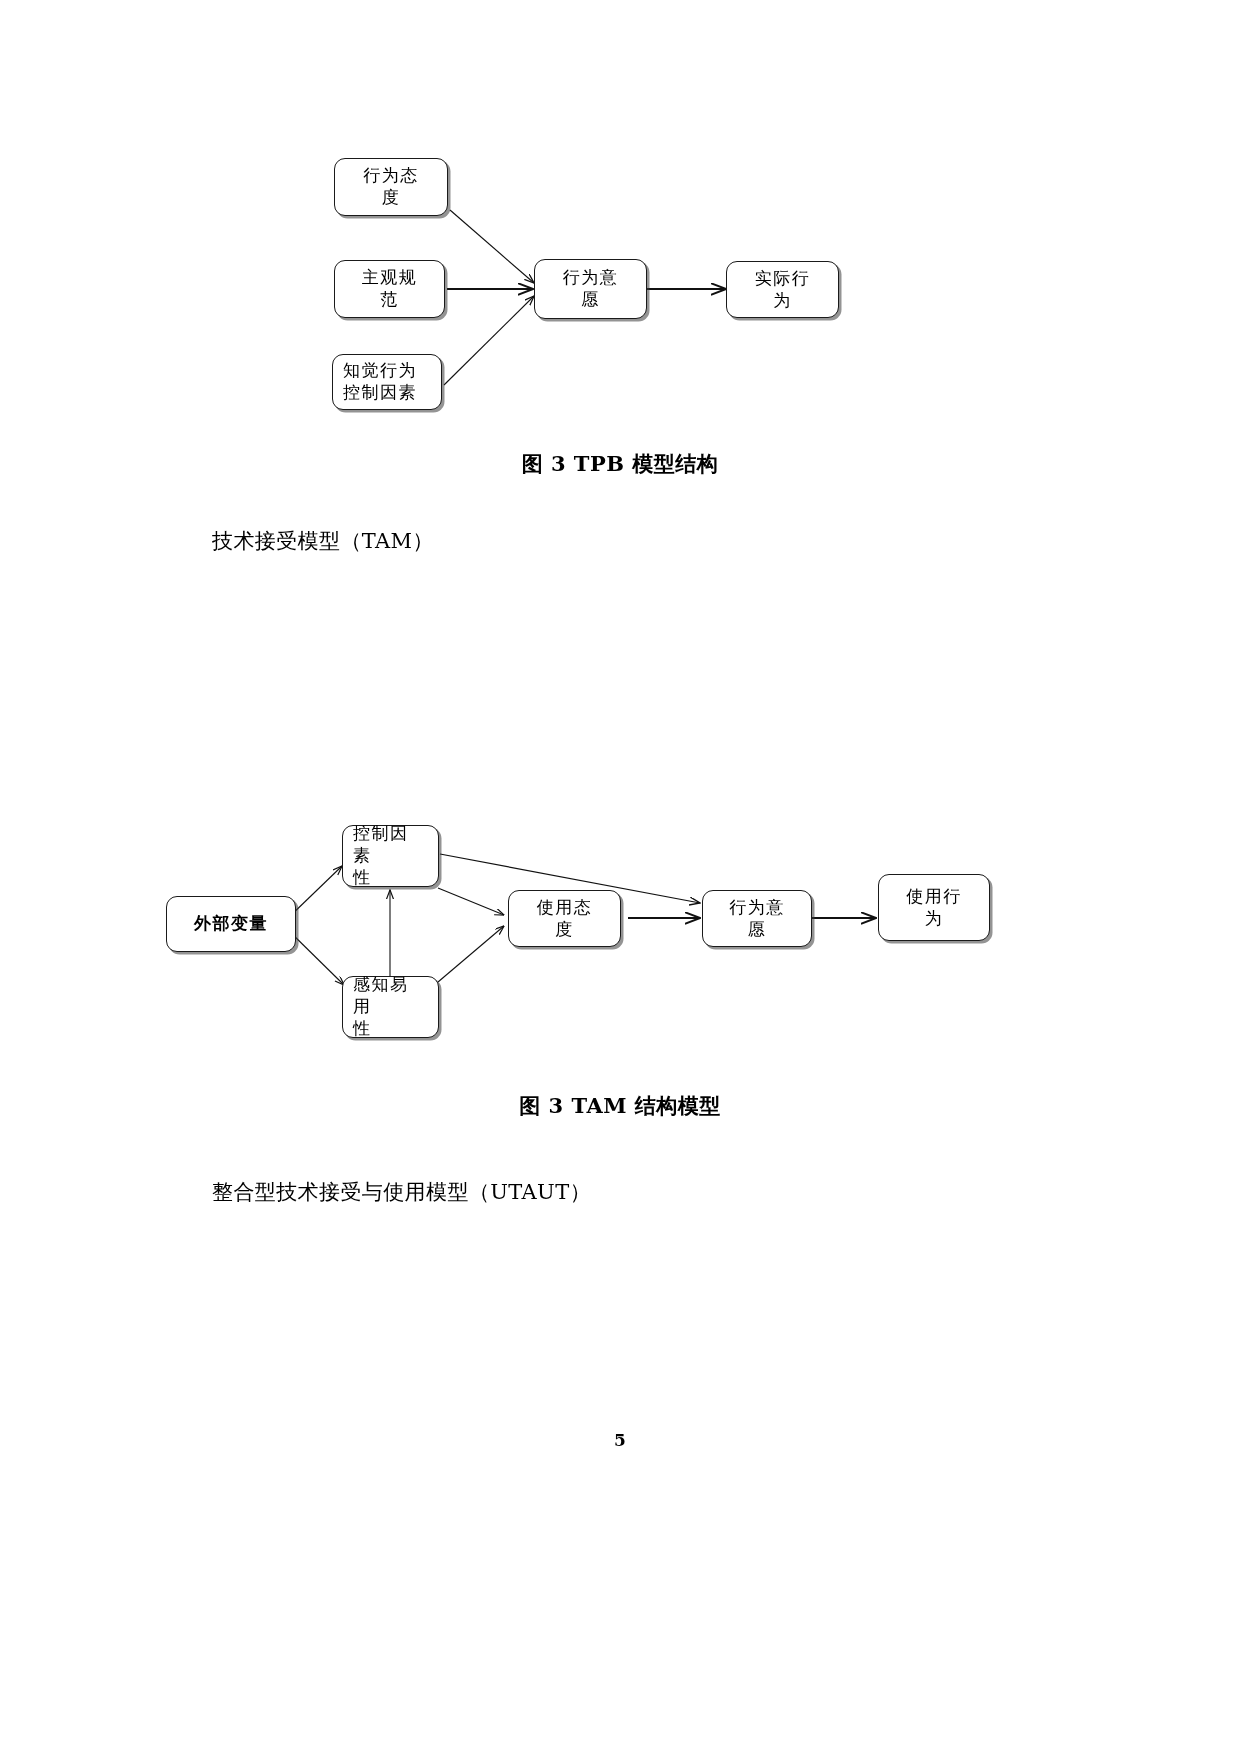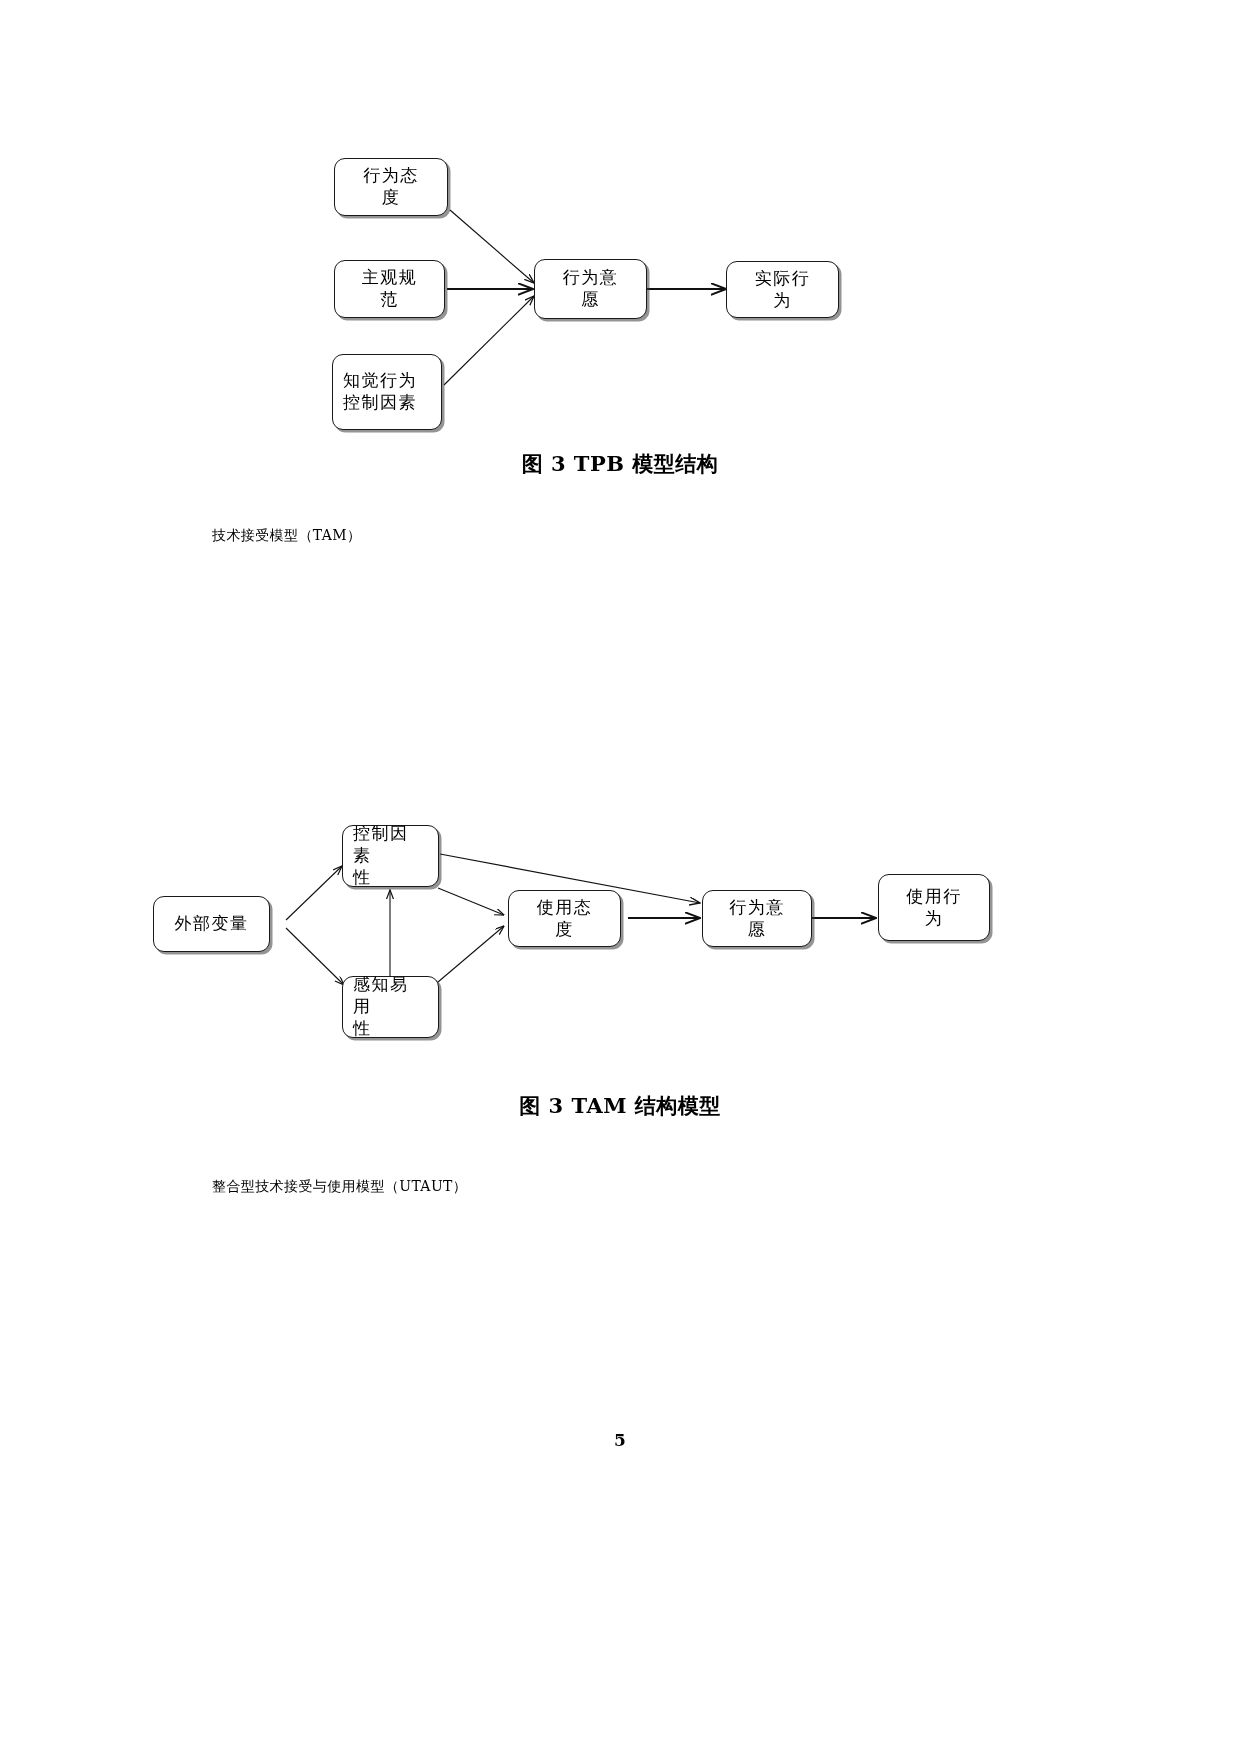--- a/index.html
+++ b/index.html
@@ -65,21 +65,21 @@
     text-align: center;
     font-family: "DejaVu Serif", "Liberation Serif", serif;
     font-weight: bold;
     font-size: 21px;
     letter-spacing: 0.5px;
   }
   .heading {
     position: absolute;
     left: 212px;
     font-family: "DejaVu Serif", "Liberation Serif", serif;
-    font-size: 14px;
+    font-size: 21px;
     letter-spacing: 0.4px;
     white-space: nowrap;
   }
   .para {
     position: absolute;
     left: 143px;
     width: 955px;
     font-family: "DejaVu Serif", "Liberation Serif", serif;
     font-size: 20.5px;
     line-height: 33.5px;
@@ -121,21 +121,21 @@
     </svg>
 
     <div class="node" style="left:334px;top:158px;width:114px;height:58px;">
       <span>行为态度</span>
     </div>
 
     <div class="node" style="left:334px;top:260px;width:111px;height:58px;">
       <span>主观规范</span>
     </div>
 
-    <div class="node left-align" style="left:332px;top:354px;width:110px;height:76px;">
+    <div class="node left-align" style="left:332px;top:354px;width:110px;height:56px;">
       <div>
         <span>知觉行为</span>
         <span>控制因素</span>
       </div>
     </div>
 
     <div class="node" style="left:534px;top:259px;width:113px;height:60px;">
       <span>行为意愿</span>
     </div>
 
@@ -168,21 +168,21 @@
 
       <line x1="438" y1="182" x2="504" y2="126" stroke="#111" stroke-width="1.1" marker-end="url(#ah2)"></line>
 
       <line x1="440" y1="54" x2="700" y2="103" stroke="#111" stroke-width="1.25" marker-end="url(#ah2)"></line>
 
       <line x1="628" y1="118" x2="700" y2="118" stroke="#111" stroke-width="1.8" marker-end="url(#ah2)"></line>
 
       <line x1="812" y1="118" x2="876" y2="118" stroke="#111" stroke-width="1.8" marker-end="url(#ah2)"></line>
     </svg>
 
-    <div class="node" style="left:153px;top:96px;width:117px;height:56px;">
+    <div class="node" style="left:166px;top:96px;width:130px;height:56px;font-weight:bold;">
       <span>外部变量</span>
     </div>
 
     <div class="node left-align" style="left:342px;top:25px;width:97px;height:62px;">
       <div>
         <span>控制因素</span>
         <span>性</span>
       </div>
     </div>
 

